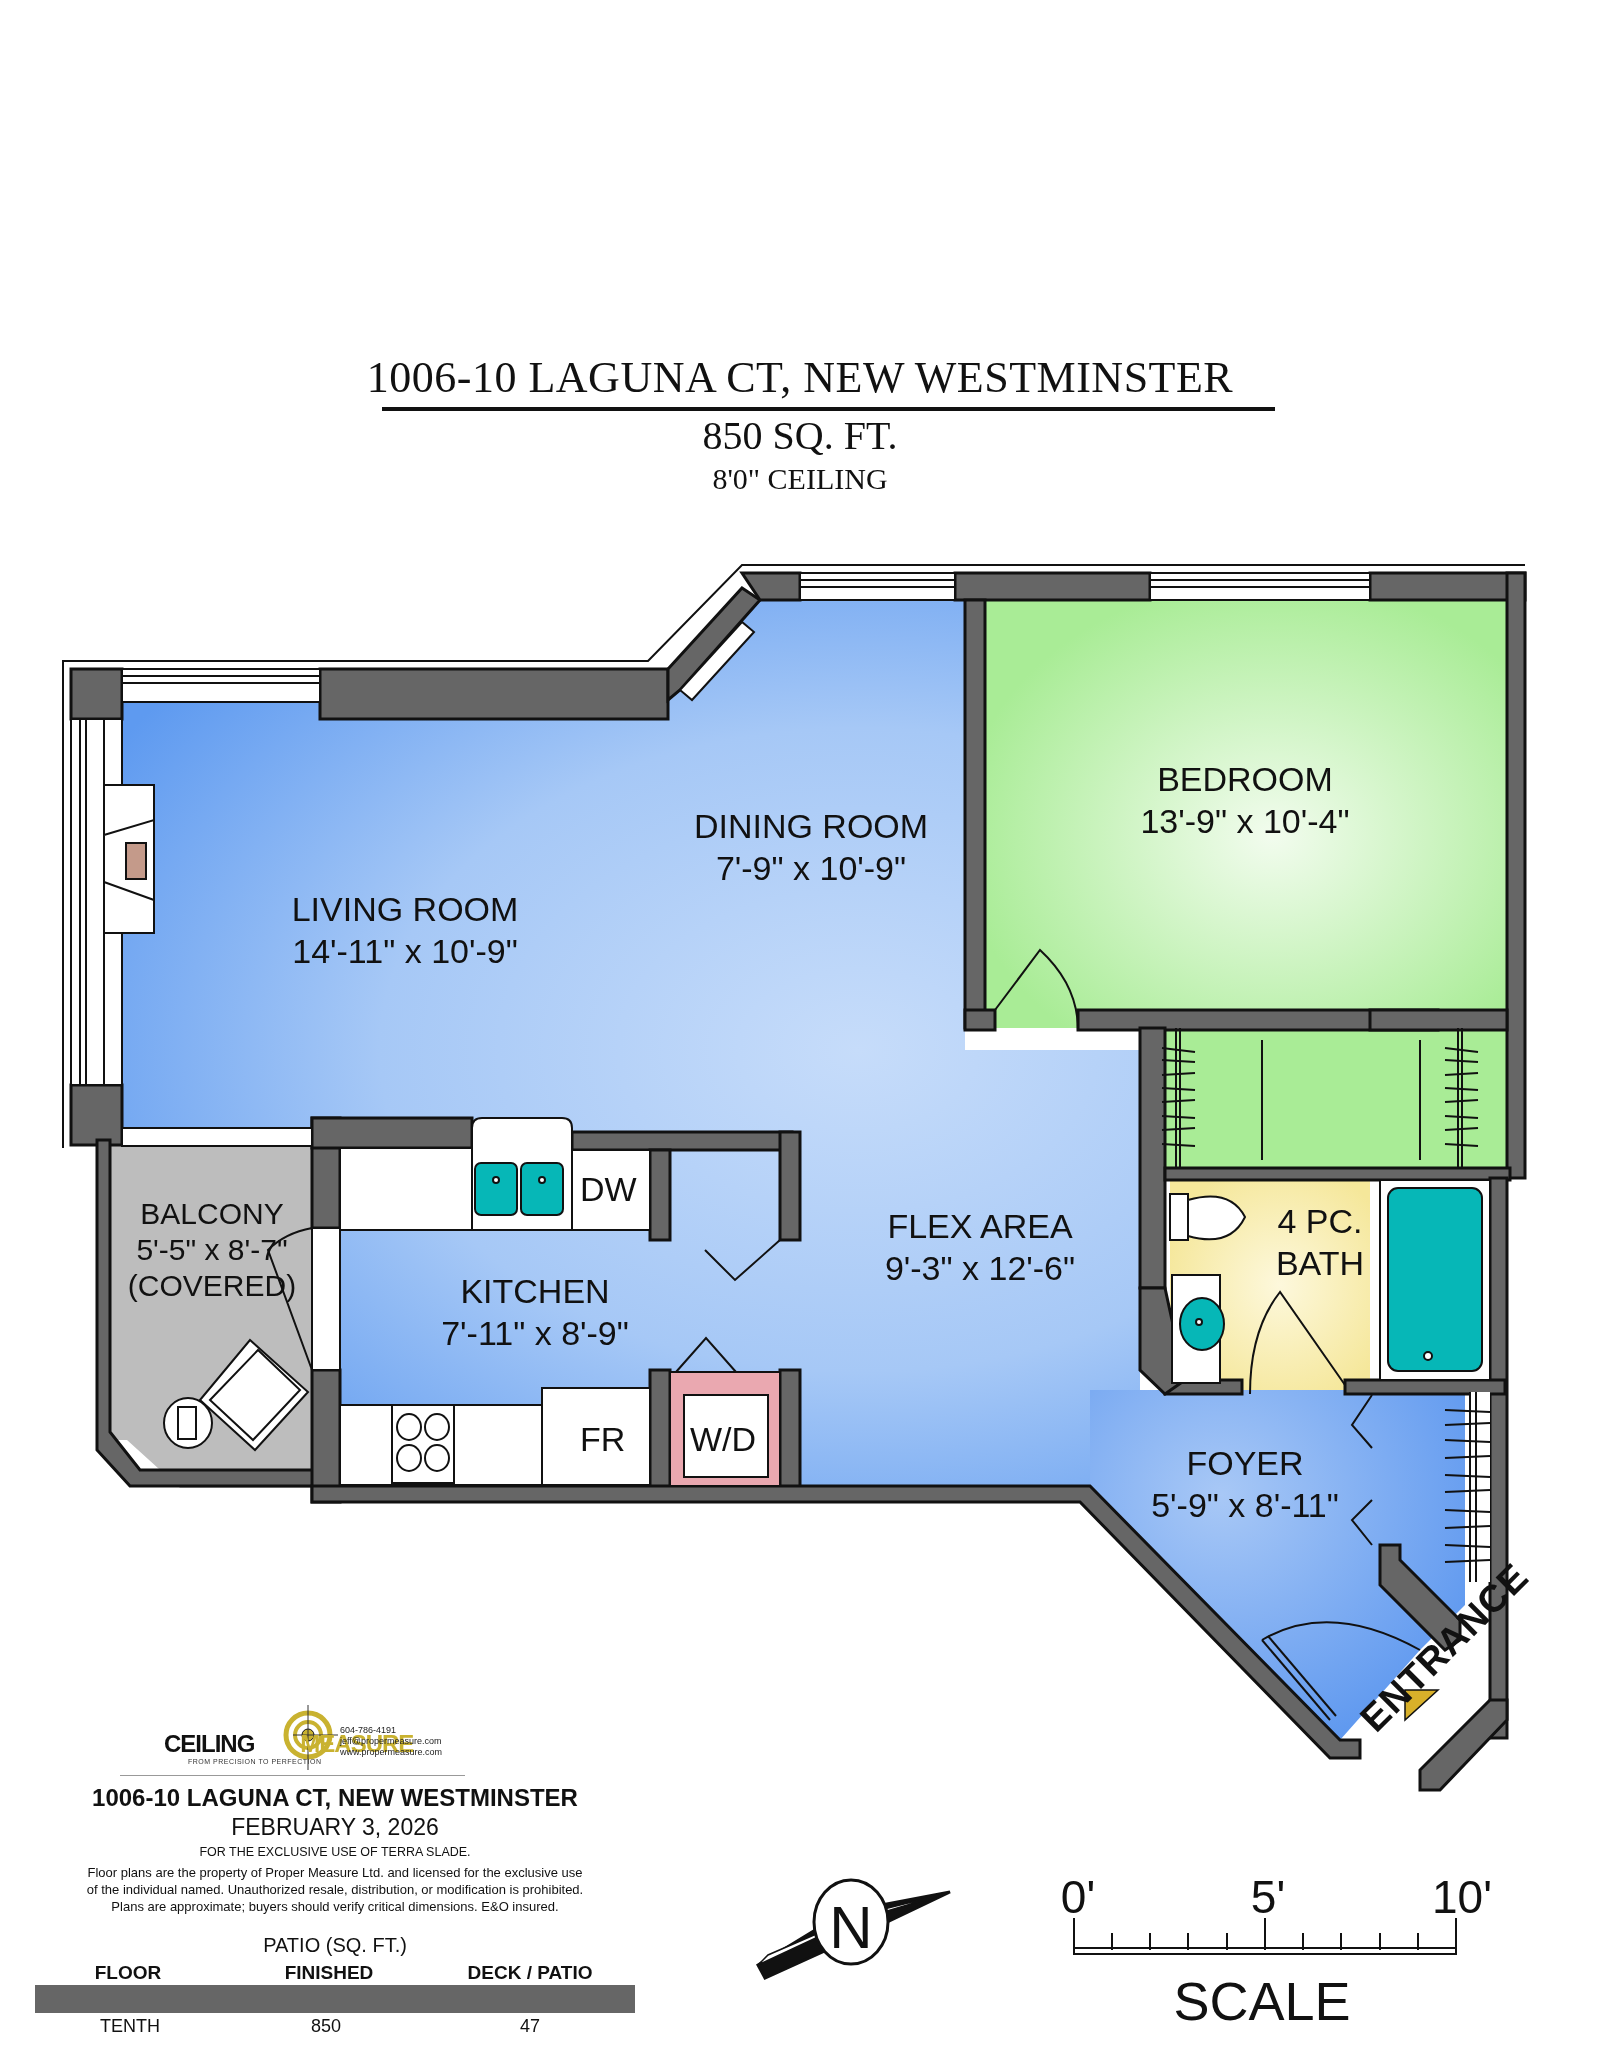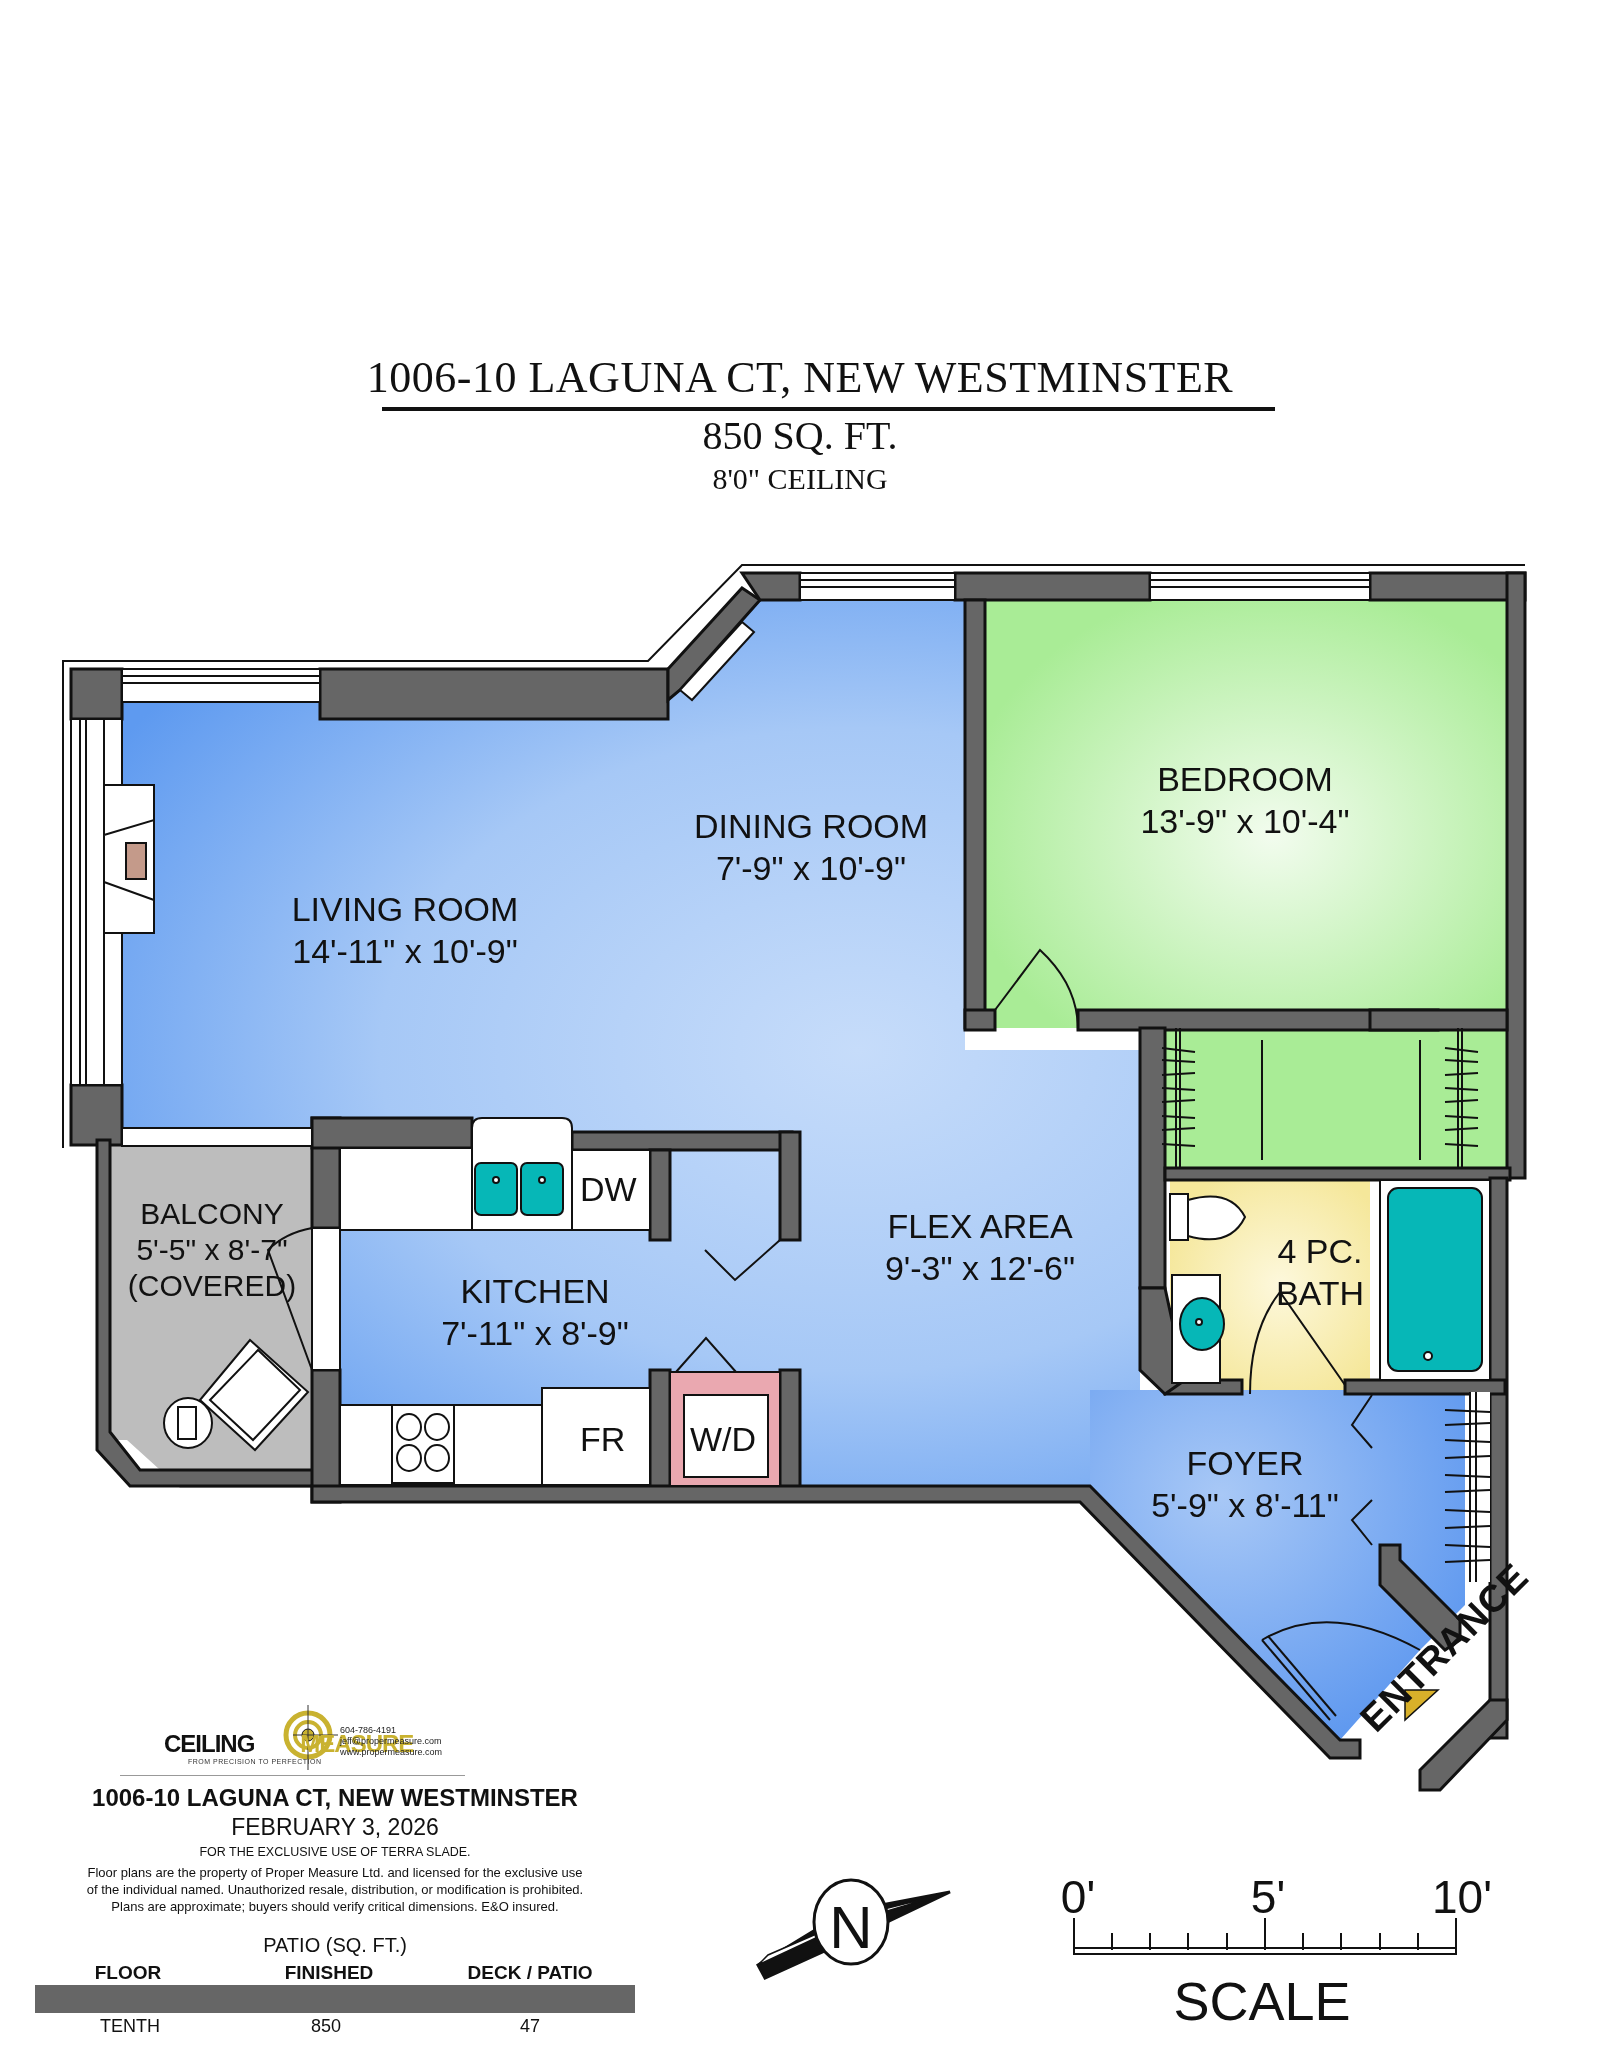--- a/index.html
+++ b/index.html
@@ -315,21 +315,21 @@
   <span>(COVERED)</span>
 </div>
 <div class="lbl" style="left:535px;top:1270px;">
   <span>KITCHEN</span>
   <span>7'-11" x 8'-9"</span>
 </div>
 <div class="lbl" style="left:980px;top:1205px;">
   <span>FLEX AREA</span>
   <span>9'-3" x 12'-6"</span>
 </div>
-<div class="lbl" style="left:1320px;top:1200px;margin-top:30px;">
+<div class="lbl" style="left:1320px;top:1200px;">
   <span>4 PC.</span>
   <span>BATH</span>
 </div>
 <div class="lbl" style="left:1245px;top:1442px;">
   <span>FOYER</span>
   <span>5'-9" x 8'-11"</span>
 </div>
 
 <div class="fix" style="left:580px;top:1170px;">DW</div>
 <div class="fix" style="left:580px;top:1420px;">FR</div>

